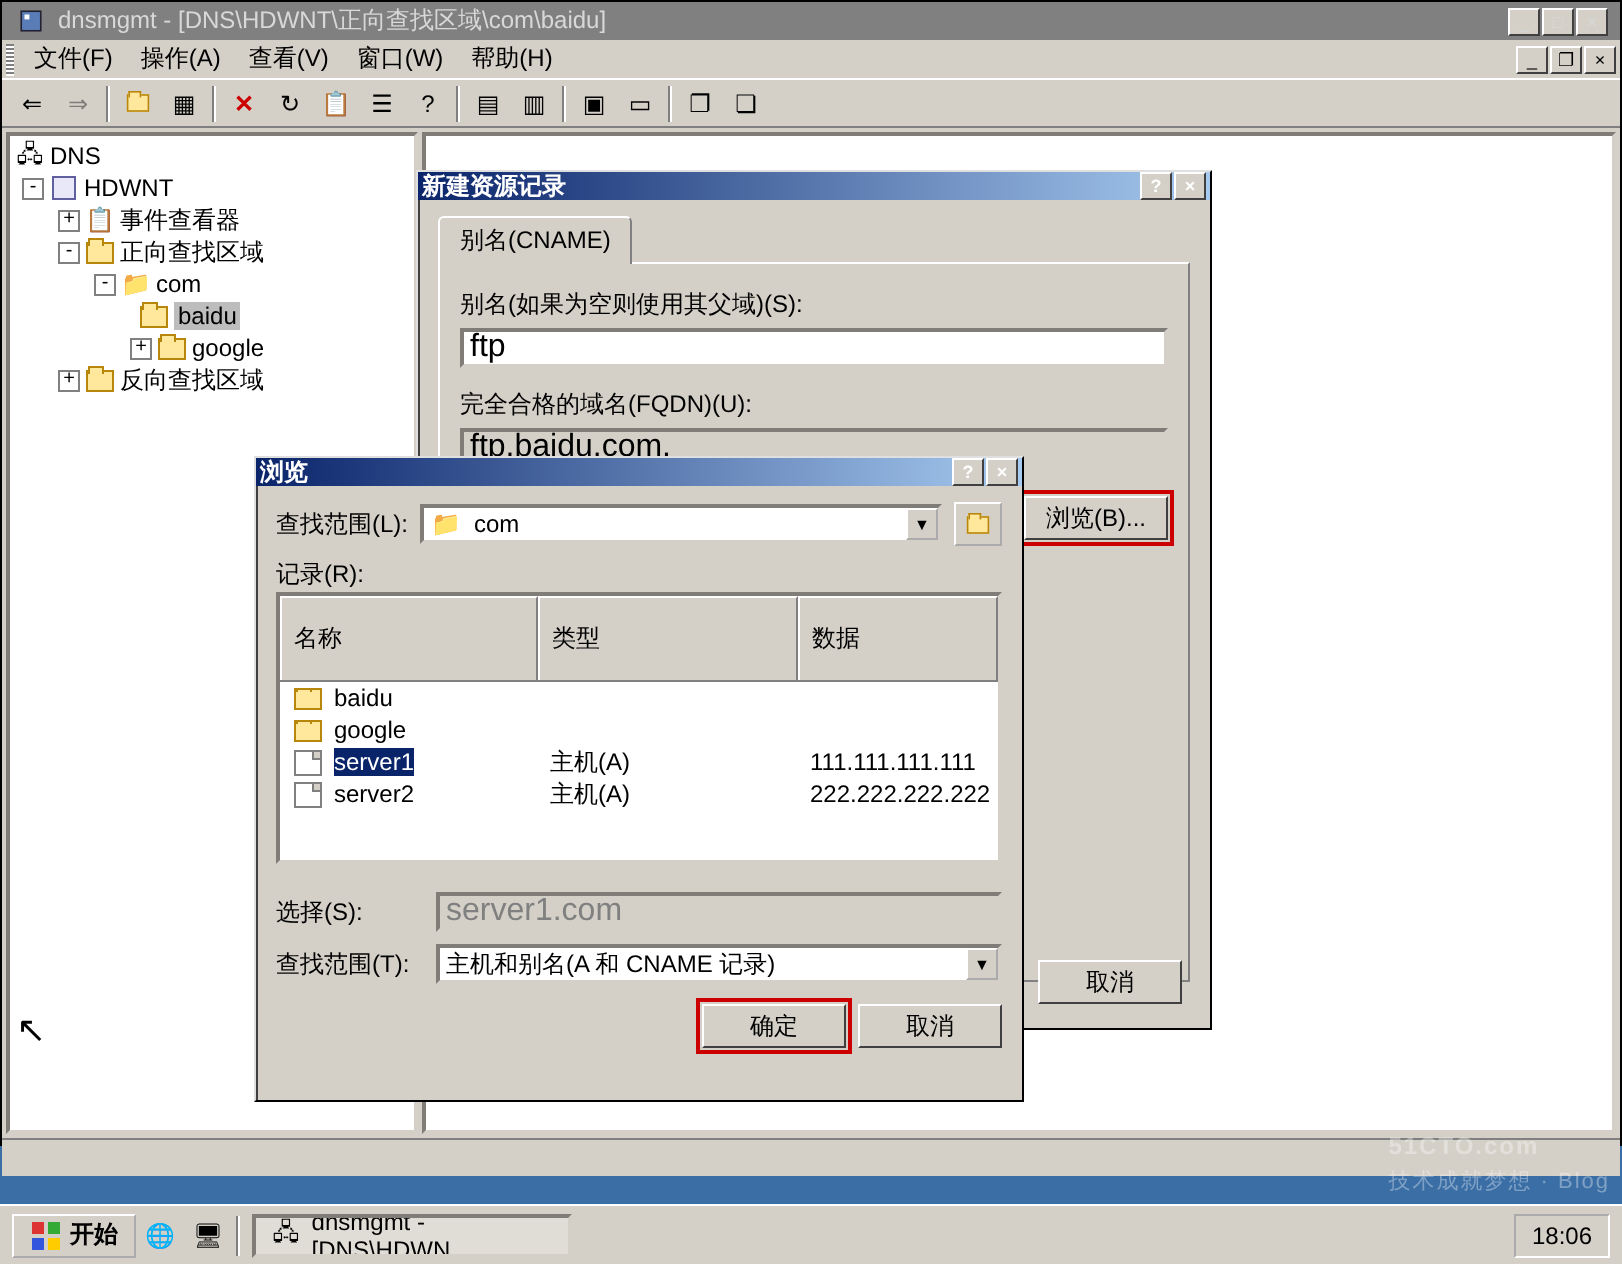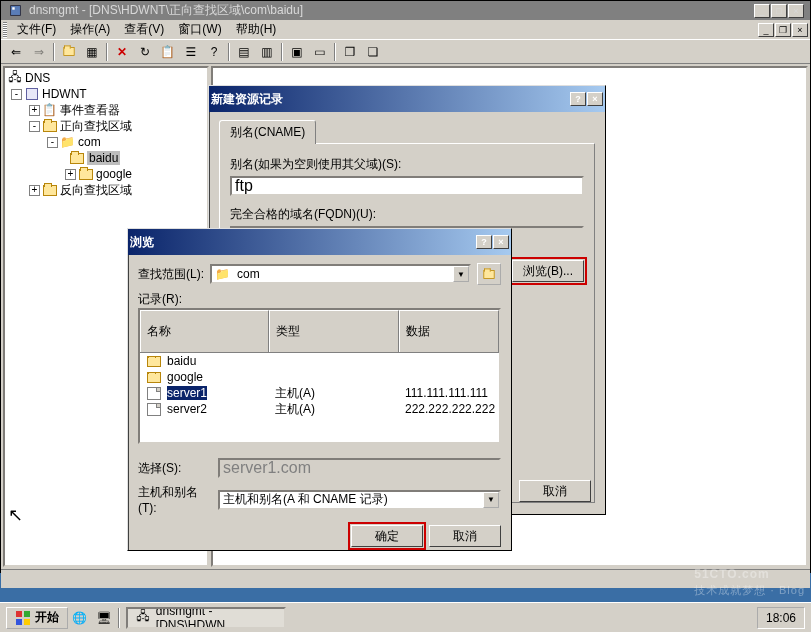--- a/index.html
+++ b/index.html
@@ -25,21 +25,21 @@
 .tree-exp { width: 11px; height: 11px; border: 1px solid #808080; background: #fff; text-align: center; line-height: 8px; font-size: 10px; margin-right: 2px; cursor: default; }
 .tree-icon { width: 16px; height: 14px; display: inline-flex; align-items: center; justify-content: center; margin-right: 2px; }
 .tree-indent { display:inline-block; }
 .tree-sel { background: #bdbdbd; }
 .folder-ico { width: 14px; height: 11px; background: #ffe79c; border: 1px solid #b8860b; position: relative; }
 .folder-ico::before { content:""; position:absolute; top:-3px; left:0; width:6px; height:3px; background:#ffe79c; border:1px solid #b8860b; border-bottom:none; }
 .host-ico { width: 12px; height: 12px; background: #e8e8f8; border: 1px solid #6060a0; }
 
 
 .dlg { position:absolute; background:#d4d0c8; border:1px solid #000; border-top:1px solid #dfdfdf; border-left:1px solid #dfdfdf; box-shadow: 1px 1px 0 #404040 inset; }
-.dlg-title { height: 26px; background: linear-gradient(90deg,#0a246a,#a6caf0); color: #fff; display:flex; align-items:center; justify-content:space-between; padding:0 2px; font-weight:bold; }
+.dlg-title { height: 14px; background: linear-gradient(90deg,#0a246a,#a6caf0); color: #fff; display:flex; align-items:center; justify-content:space-between; padding:0 2px; font-weight:bold; }
 .dlg-title .right { display:flex; gap:1px; }
 .dlg-body { padding: 8px 10px; }
 .tab-strip { display:flex; }
 .tab { padding: 3px 10px; border:1px solid #808080; border-bottom:none; background:#d4d0c8; border-top-left-radius:3px; border-top-right-radius:3px; border-top:1px solid #fff; border-left:1px solid #fff; }
 .tab-content { border:1px solid #808080; border-top:1px solid #fff; border-left:1px solid #fff; padding: 12px 10px; margin-top:-1px; background:#d4d0c8; }
 .fld-label { margin-bottom: 3px; }
 .text-input { width: 100%; height: 20px; border: 2px inset #d4d0c8; background:#fff; padding: 1px 3px; font-size:16px; }
 .text-input[readonly] { background:#d4d0c8; }
 .btn { height: 22px; min-width: 72px; padding: 0 10px; background:#d4d0c8; border-top:1px solid #fff; border-left:1px solid #fff; border-right:1px solid #404040; border-bottom:1px solid #404040; cursor:default; }
 .btn.hl { outline: 2px solid #c00; outline-offset: 1px; }
@@ -293,21 +293,21 @@
             <div class="c3">222.222.222.222</div>
           </div>
         </div>
     </div>
 
     <div style="display:flex;align-items:center;gap:8px;margin-top:14px;">
       <span style="width:72px">选择(S):</span>
       <input class="text-input" readonly="" style="flex: 1 1 0%; color: rgb(128, 128, 128); background: rgb(212, 208, 200);" value="server1.com">
     </div>
     <div style="display:flex;align-items:center;gap:8px;margin-top:6px;">
-      <span style="width:72px">主机和别名(T):</span>
+      <span style="width:72px">查找范围(T):</span>
       <div class="combo" style="flex:1">
         <div class="combo-txt">
             <span>主机和别名(A 和 CNAME 记录)</span>
           </div>
         <div class="combo-btn">▼</div>
       </div>
     </div>
     <div class="row-btns">
       <button class="btn hl">确定</button>
       <button class="btn">取消</button>

